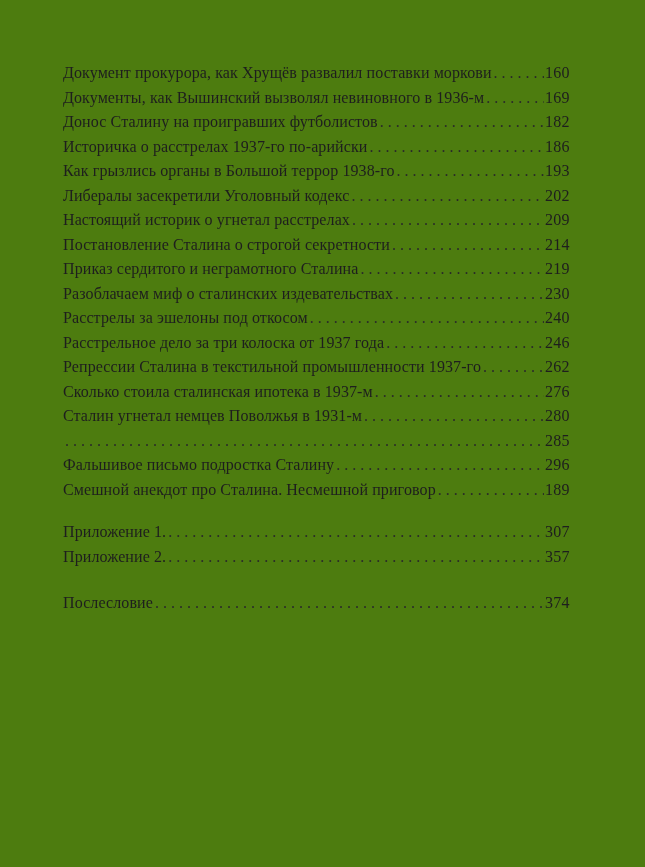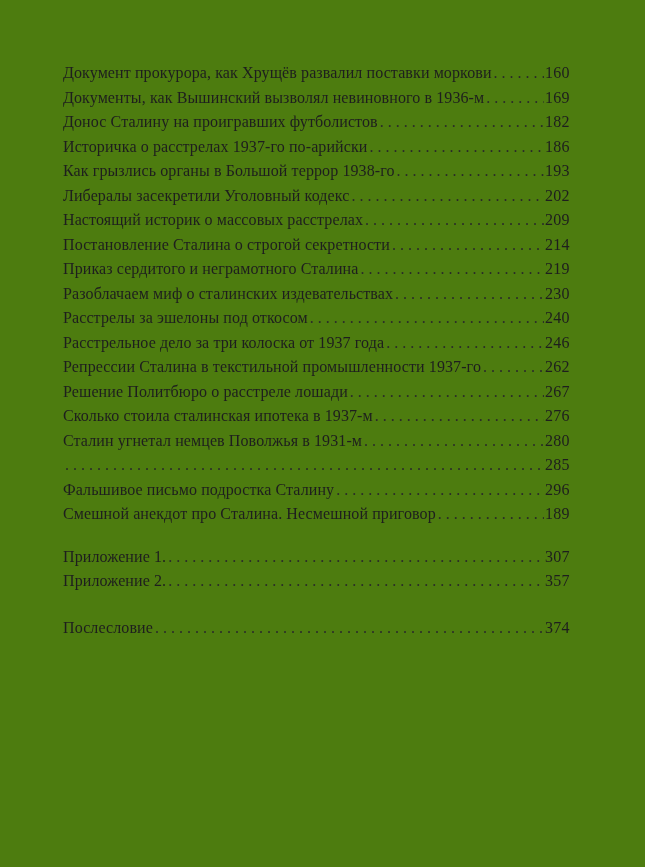--- a/index.html
+++ b/index.html
@@ -86,21 +86,21 @@
           <span class="title">Как грызлись органы в Большой террор 1938-го</span>
           <span class="dots"></span>
           <span class="pagenum">193</span>
         </div>
         <div class="row">
           <span class="title">Либералы засекретили Уголовный кодекс</span>
           <span class="dots"></span>
           <span class="pagenum">202</span>
         </div>
         <div class="row">
-          <span class="title">Настоящий историк о массовых расстрелах</span>
+          <span class="title">Настоящий историк о угнетал расстрелах</span>
           <span class="dots"></span>
           <span class="pagenum">209</span>
         </div>
         <div class="row">
           <span class="title">Постановление Сталина о строгой секретности</span>
           <span class="dots"></span>
           <span class="pagenum">214</span>
         </div>
         <div class="row">
           <span class="title">Приказ сердитого и неграмотного Сталина</span>
@@ -119,25 +119,20 @@
         </div>
         <div class="row">
           <span class="title">Расстрельное дело за три колоска от 1937 года</span>
           <span class="dots"></span>
           <span class="pagenum">246</span>
         </div>
         <div class="row">
           <span class="title">Репрессии Сталина в текстильной промышленности 1937-го</span>
           <span class="dots"></span>
           <span class="pagenum">262</span>
-        </div>
-        <div class="row">
-          <span class="title">Решение Политбюро о расстреле лошади</span>
-          <span class="dots"></span>
-          <span class="pagenum">267</span>
         </div>
         <div class="row">
           <span class="title">Сколько стоила сталинская ипотека в 1937-м</span>
           <span class="dots"></span>
           <span class="pagenum">276</span>
         </div>
         <div class="row">
           <span class="title">Сталин угнетал немцев Поволжья в 1931-м</span>
           <span class="dots"></span>
           <span class="pagenum">280</span>

